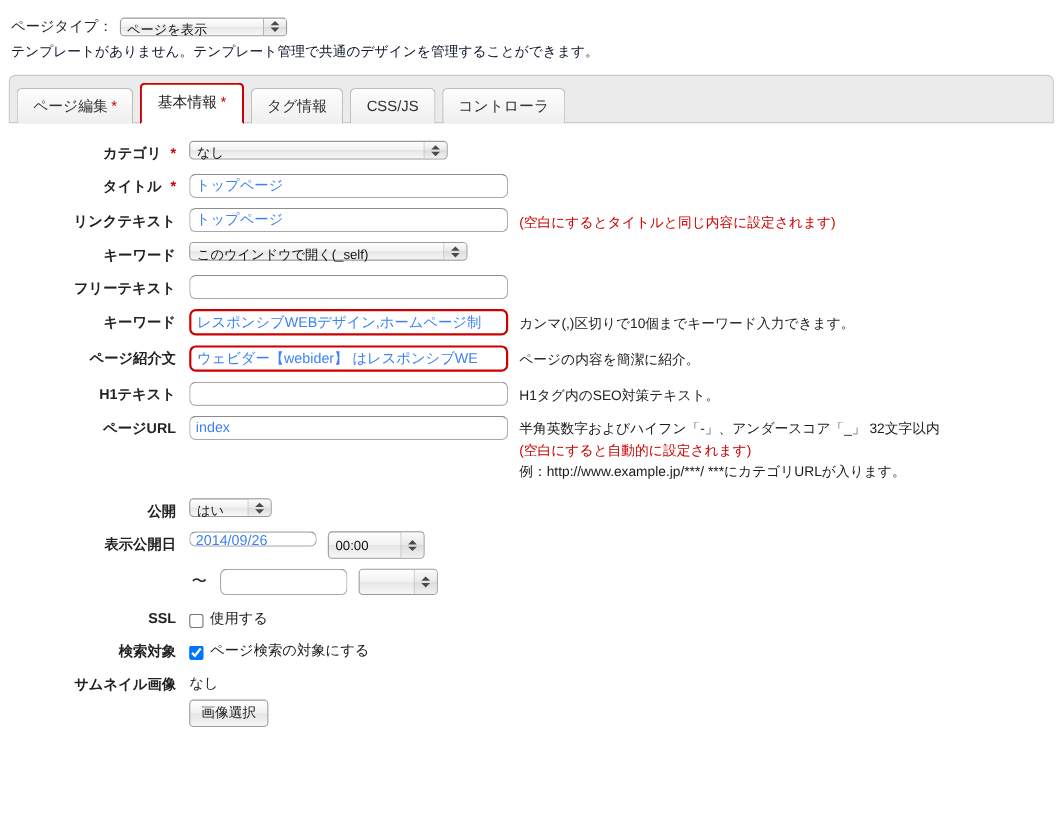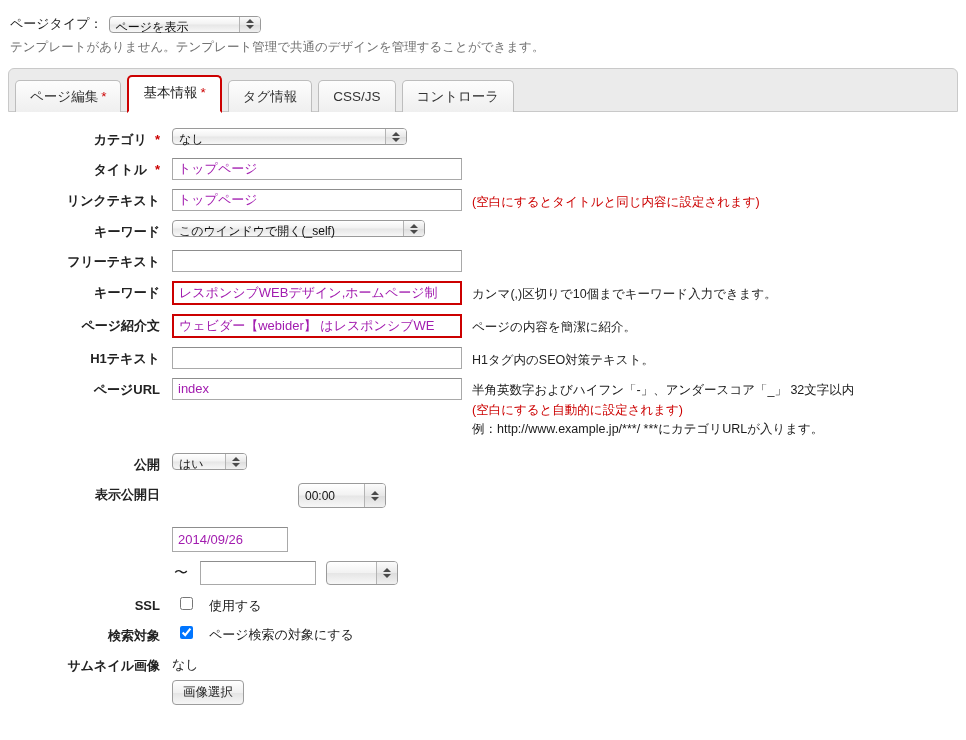--- a/index.html
+++ b/index.html
@@ -63,21 +63,21 @@
     width: 0; height: 0;
     border-left: 4px solid transparent;
     border-right: 4px solid transparent;
   }
   .select .arrows i.up { border-bottom: 4px solid #4a4a4a; margin-bottom: 2px; }
   .select .arrows i.down { border-top: 4px solid #4a4a4a; }
 
   .template-note {
     padding: 6px 0 0 10px;
     font-size: 12.5px;
-    color: #737373;
+    color: #0f172a;
   }
 
   
   .tabs-wrap {
     margin: 12px 8px 0 8px;
     background: #ebebeb;
     border: 1px solid #c9c9c9;
     border-radius: 6px 6px 0 0;
     height: 44px;
     display: flex;
@@ -144,45 +144,44 @@
     gap: 10px;
   }
   .txt {
     border: 1px solid #a9a9a9;
     border-top-color: #8d8d8d;
     background: #fff;
     height: 22px;
     line-height: 22px;
     font-size: 13px;
     font-family: "Liberation Sans", sans-serif;
-    color: #a21caf;
+    color: #3b82f6;
     padding: 0 5px;
     box-sizing: border-box;
-    border-radius: 0;
+    border-radius: 6px;
   }
   .txt.w290 { width: 290px; }
   .txt.w116 { width: 116px; }
   .txt.redline { border: 2px solid #cc0000; height: 24px; line-height: 22px; }
 
   .hint {
     font-size: 12.5px;
     color: #222;
     padding-top: 4px;
     line-height: 1.45;
   }
   .hint.red { color: #cc0000; }
   .hint-block { padding-top: 3px; line-height: 1.55; font-size: 12.5px; }
 
   .chk-line {
     display: flex;
-    align-items: flex-start;
-    gap: 16px;
+    align-items: flex-end;
+    gap: 6px;
     padding-top: 2px;
     font-size: 13px;
-    margin-left: 8px;
   }
   input[type=checkbox] {
     margin: 0;
     width: 13px;
     height: 13px;
   }
 
   .period-row2 {
     display: flex;
     align-items: center;
@@ -335,21 +334,21 @@
             <i class="up"></i>
             <i class="down"></i>
           </span>
       </span>
     </div>
   </div>
 
   <div class="row">
     <div class="lbl">表示公開日</div>
     <div class="field">
-      <input class="txt w116" style="height: 25px; line-height: 25px; margin-top: 44px;" type="text" value="2014/09/26">
+      <input class="txt w116" style="height: 14px; line-height: 25px;" type="text" value="2014/09/26">
       <span class="select" style="width:88px;height:25px;line-height:25px;">
         <span>00:00</span>
         <span class="arrows">
             <i class="up"></i>
             <i class="down"></i>
           </span>
       </span>
     </div>
   </div>
 

